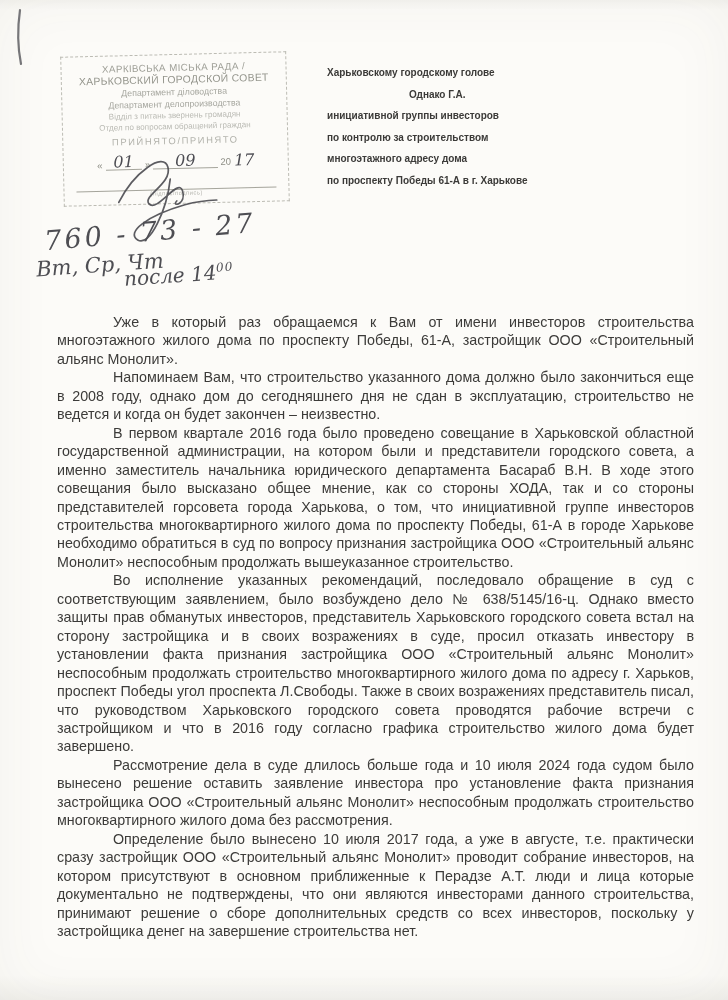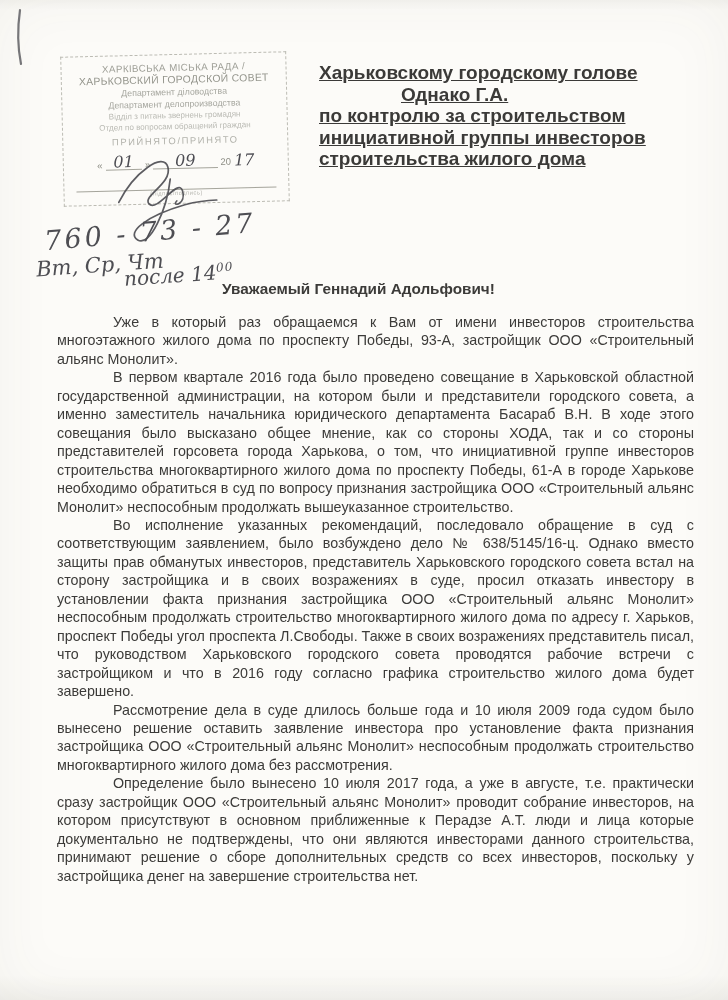--- a/index.html
+++ b/index.html
@@ -31,22 +31,22 @@
   .s-date{display:flex;align-items:flex-end;justify-content:center;gap:3px;margin-top:3px;font-size:9.5px;height:20px;}
   .s-hand{font-family:"DejaVu Serif",serif;font-style:italic;font-size:16px;color:#4c4c52;line-height:14px;}
   .s-u{border-bottom:1px solid rgba(118,118,106,.65);padding:0 8px;}
   .s-u-wide{border-bottom:1px solid rgba(118,118,106,.65);padding:0 22px;}
   .s-yr{padding-bottom:1px;}
   .s-sigline{margin:12px 12px 0;border-bottom:1px solid rgba(118,118,106,.65);position:relative;height:8px;}
   .s-caption{position:absolute;top:9px;left:0;width:100%;font-size:5.8px;letter-spacing:.5px;opacity:.65;}
   .signature-svg{position:absolute;left:48px;top:88px;overflow:visible;pointer-events:none;}
   
   .recipient{
-    position:absolute;left:319px;top:62px;width:385px;
-    font-weight:bold;font-size:19px;line-height:21.6px;color:#3b3a38;text-decoration:underline;
+    position:absolute;left:327px;top:62px;width:385px;
+    font-weight:bold;font-size:10px;line-height:21.6px;color:#3b3a38;
   }
   .r-indent{padding-left:82px;}
   
   .hw{position:absolute;font-family:"DejaVu Serif",serif;font-style:italic;color:#4e4e53;white-space:nowrap;}
   .hw-phone{left:44px;top:216px;font-size:27px;letter-spacing:3px;transform:rotate(-5deg);}
   .hw-days{left:36px;top:253px;font-size:21px;transform:rotate(-4deg);}
   .hw-after{left:124px;top:263px;font-size:20px;transform:rotate(-4deg);}
   .hw-after sup{font-size:12px;letter-spacing:1px;}
   
   .salutation{position:absolute;left:222px;top:280px;font-weight:bold;font-size:15.3px;}
@@ -83,32 +83,33 @@
       <div class="s-caption">(підпис/подпись)</div>
     </div>
     <svg class="signature-svg" width="140" height="110">
       <path d="M6 58 C 22 28, 52 8, 56 24 C 60 40, 30 52, 36 60 C 44 70, 66 34, 70 48 C 74 62, 58 64, 64 58 M58 36 C 54 66, 36 104, 24 96 C 12 88, 34 72, 72 62 C 84 59, 96 58, 104 58" stroke="#4a4a50" stroke-width="1.7" fill="none" stroke-linecap="round" opacity="0.9"></path>
     </svg>
   </div>
 
   <div class="recipient">
     <div>Харьковскому  городскому голове</div>
     <div class="r-indent">Однако Г.А.</div>
+    <div>инициативной группы инвесторов</div>
     <div>по контролю за строительством</div>
-    <div>инициативной группы инвесторов</div>
-    <div>строительства жилого  дома</div>
+    <div>многоэтажного адресу  дома</div>
+    <div>по проспекту Победы 61-А в г. Харькове</div>
   </div>
 
   <div class="hw hw-phone">760 - 73 - 27</div>
   <div class="hw hw-days">Вт, Ср, Чт</div>
   <div class="hw hw-after"><span>после 14</span><sup>00</sup></div>
 
-  <div class="salutation">Уважаемый Геннадий Адольфович!</div>
 
   <div class="body-text">
-    <p>Уже в который раз обращаемся к Вам от имени инвесторов строительства многоэтажного жилого дома по проспекту Победы, 93-А, застройщик ООО «Строительный альянс Монолит».</p>
+    <p>Уже в который раз обращаемся к Вам от имени инвесторов строительства многоэтажного жилого дома по проспекту Победы, 61-А, застройщик ООО «Строительный альянс Монолит».</p>
+    <p>Напоминаем Вам, что строительство указанного дома должно было закончиться еще в 2008 году, однако дом до сегодняшнего дня не сдан в эксплуатацию, строительство не ведется и когда он будет закончен – неизвестно.</p>
     <p>В первом квартале 2016 года было проведено совещание в Харьковской областной государственной администрации, на котором были и представители городского совета, а именно заместитель начальника юридического департамента Басараб В.Н. В ходе этого совещания было высказано общее мнение, как со стороны ХОДА, так и со стороны представителей горсовета города Харькова, о том, что инициативной группе инвесторов строительства многоквартирного жилого дома по проспекту Победы, 61-А в городе Харькове необходимо обратиться в суд  по вопросу признания  застройщика ООО «Строительный альянс Монолит» неспособным продолжать вышеуказанное строительство.</p>
     <p>Во исполнение указанных рекомендаций, последовало обращение в суд с соответствующим заявлением, было возбуждено дело № 638/5145/16-ц. Однако вместо защиты прав обманутых инвесторов, представитель Харьковского городского совета встал на сторону застройщика и в своих возражениях в суде, просил отказать инвестору в установлении факта признания застройщика ООО «Строительный альянс Монолит» неспособным продолжать строительство многоквартирного жилого дома по адресу г. Харьков, проспект Победы угол проспекта Л.Свободы. Также в своих возражениях представитель писал, что руководством Харьковского городского совета проводятся рабочие встречи с застройщиком и что в 2016 году согласно графика строительство жилого дома будет завершено.</p>
-    <p>Рассмотрение дела в суде длилось больше года и 10 июля 2009 года судом было вынесено решение оставить заявление инвестора про установление факта признания застройщика ООО «Строительный альянс Монолит» неспособным продолжать строительство многоквартирного жилого дома без рассмотрения.</p>
+    <p>Рассмотрение дела в суде длилось больше года и 10 июля 2024 года судом было вынесено решение оставить заявление инвестора про установление факта признания застройщика ООО «Строительный альянс Монолит» неспособным продолжать строительство многоквартирного жилого дома без рассмотрения.</p>
     <p>Определение было вынесено 10 июля 2017 года, а уже в августе, т.е. практически сразу застройщик ООО «Строительный альянс Монолит» проводит собрание инвесторов, на котором присутствуют в основном приближенные к Перадзе А.Т. люди и лица которые документально не подтверждены, что они являются инвесторами данного строительства, принимают решение о сборе дополнительных средств со всех инвесторов, поскольку у застройщика денег на завершение строительства нет.</p>
   </div>
 
 </div>
 
 </body></html>

